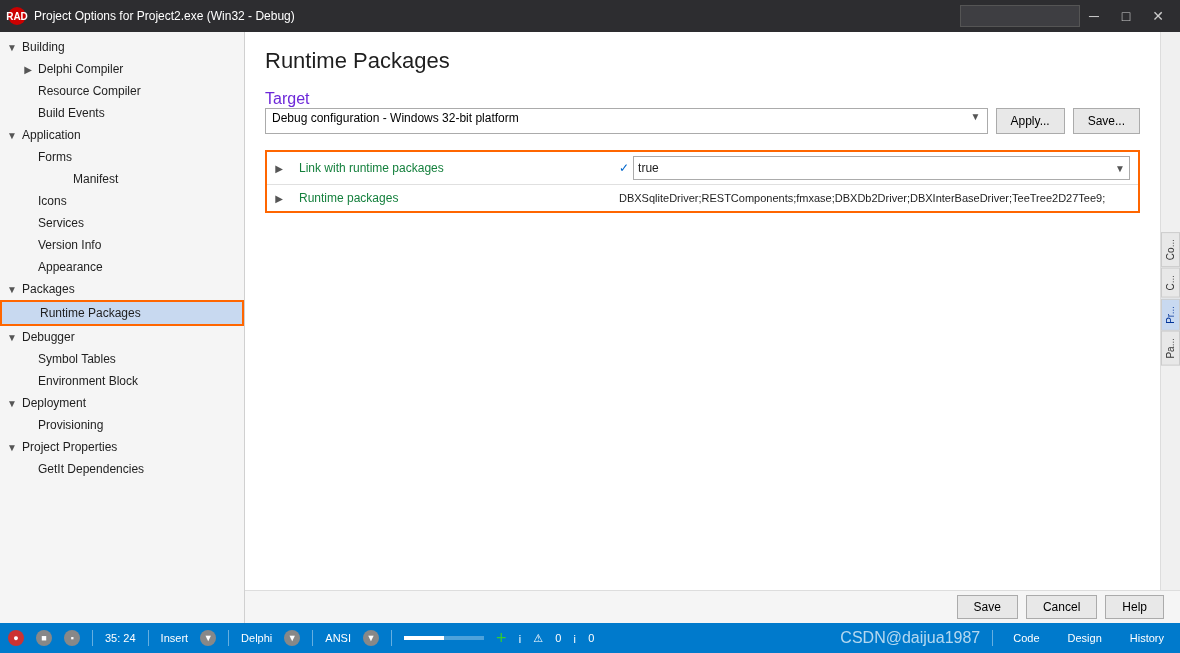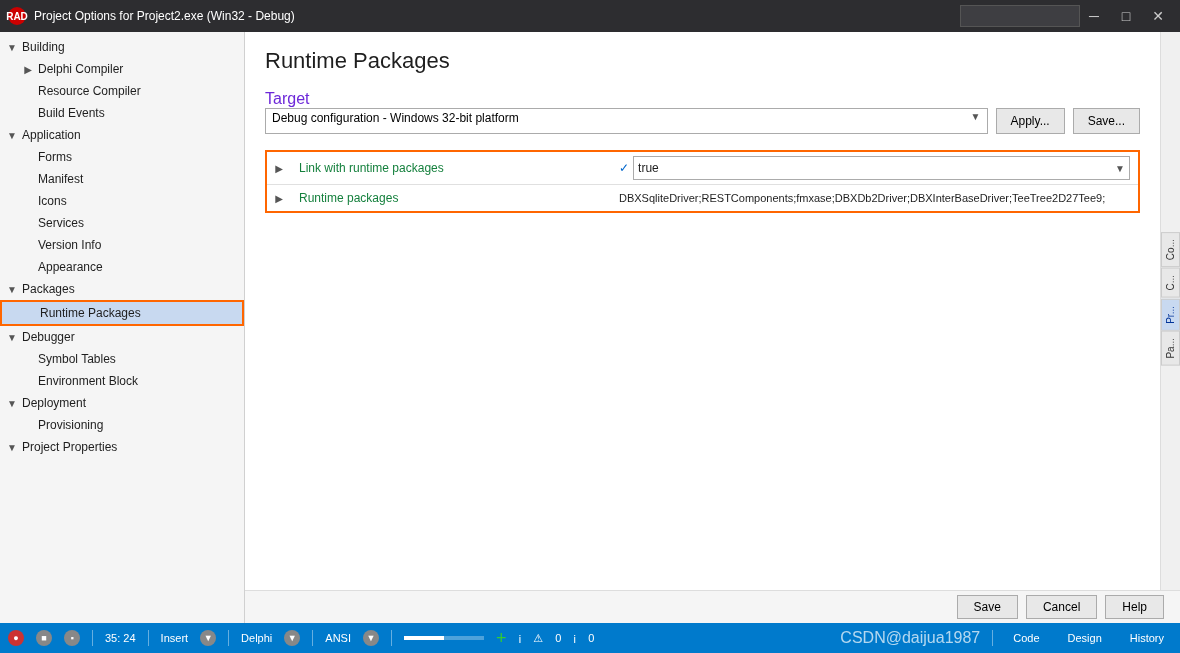--- a/index.html
+++ b/index.html
@@ -272,21 +272,21 @@
         <span class="tree-label">Build Events</span>
       </div>
       <div class="tree-item" style="padding-left: 4px;">
         <span class="tree-arrow">▼</span>
         <span class="tree-label">Application</span>
       </div>
       <div class="tree-item" style="padding-left: 20px;">
         <span class="tree-arrow"></span>
         <span class="tree-label">Forms</span>
       </div>
-      <div class="tree-item" style="padding-left: 20px;">
+      <div class="tree-item" style="padding-left: 20px; gap: 35px;">
         <span class="tree-arrow"></span>
         <span class="tree-label">Manifest</span>
       </div>
       <div class="tree-item" style="padding-left: 20px;">
         <span class="tree-arrow"></span>
         <span class="tree-label">Icons</span>
       </div>
       <div class="tree-item" style="padding-left: 20px;">
         <span class="tree-arrow"></span>
         <span class="tree-label">Services</span>
@@ -323,20 +323,24 @@
         <span class="tree-arrow">▼</span>
         <span class="tree-label">Deployment</span>
       </div>
       <div class="tree-item" style="padding-left: 20px;">
         <span class="tree-arrow"></span>
         <span class="tree-label">Provisioning</span>
       </div>
       <div class="tree-item" style="padding-left: 4px;">
         <span class="tree-arrow">▼</span>
         <span class="tree-label">Project Properties</span>
+      </div>
+      <div class="tree-item" style="padding-left: 20px;">
+        <span class="tree-arrow"></span>
+        <span class="tree-label">GetIt Dependencies</span>
       </div>
     </div>
 
   <div class="right-panel-wrapper">
     <div class="right-content">
 
       <div class="right-main">
         <div class="panel-title">Runtime Packages</div>
 
         <div class="target-label">Target</div>

